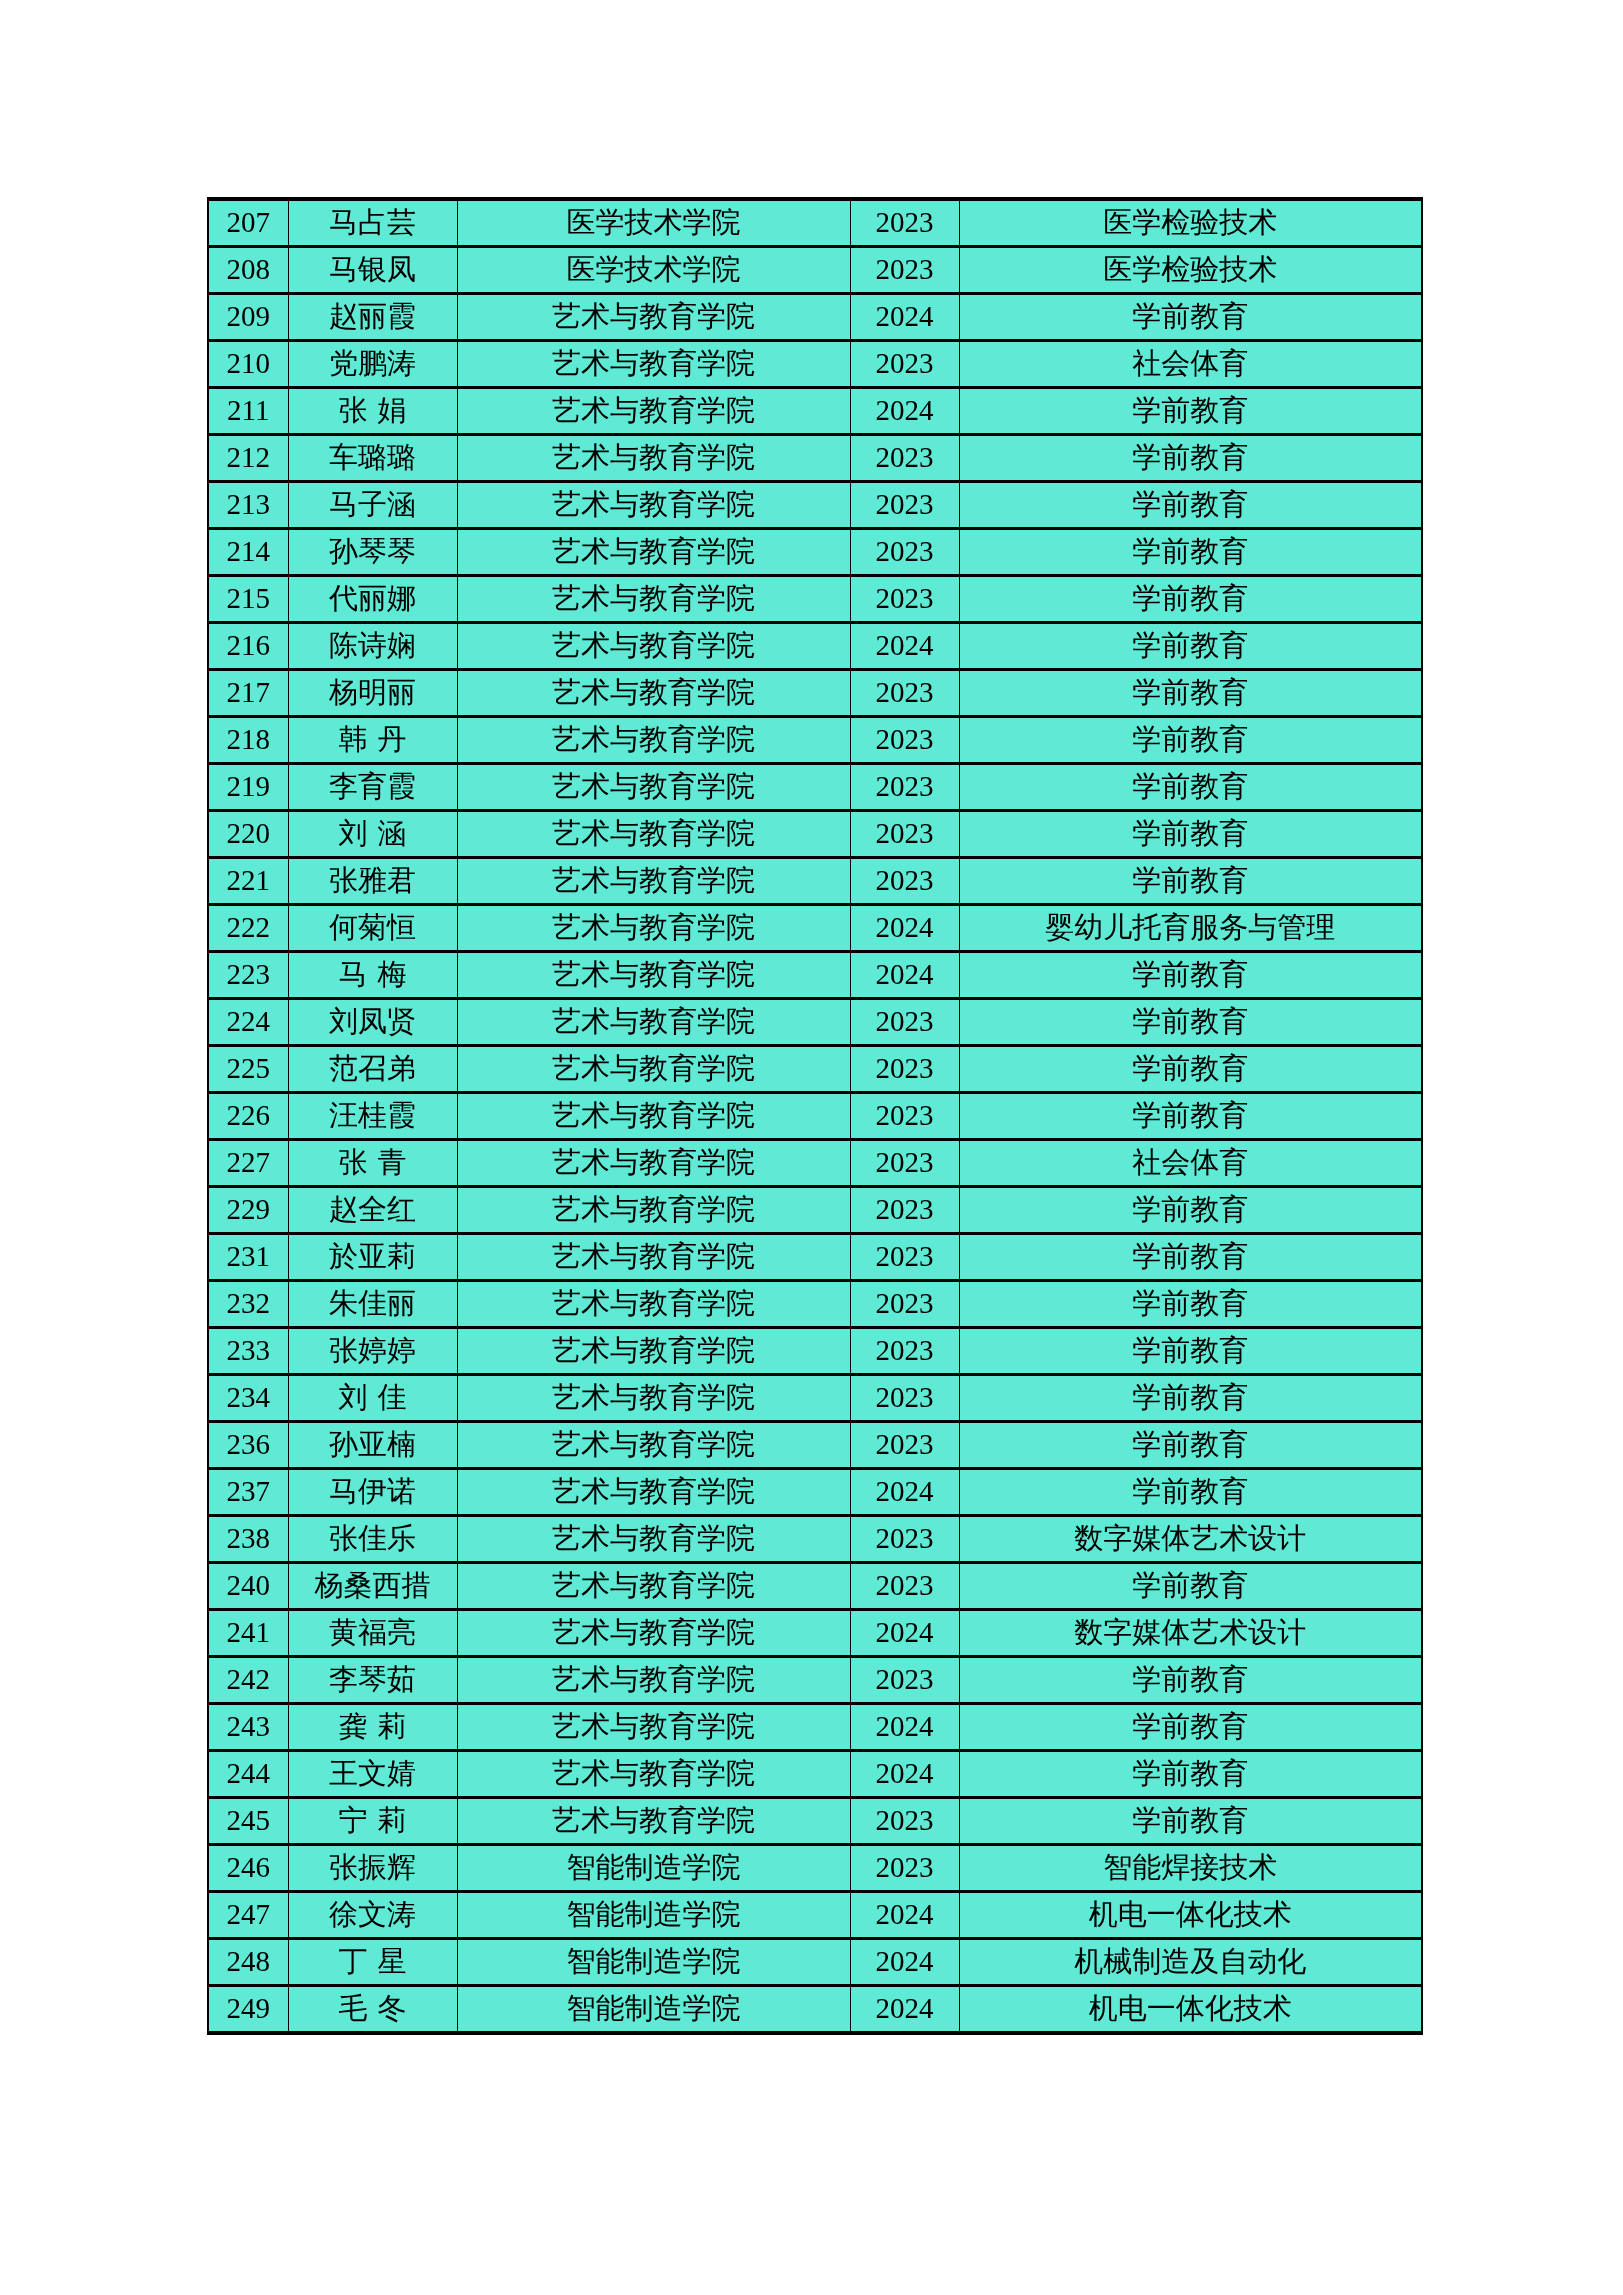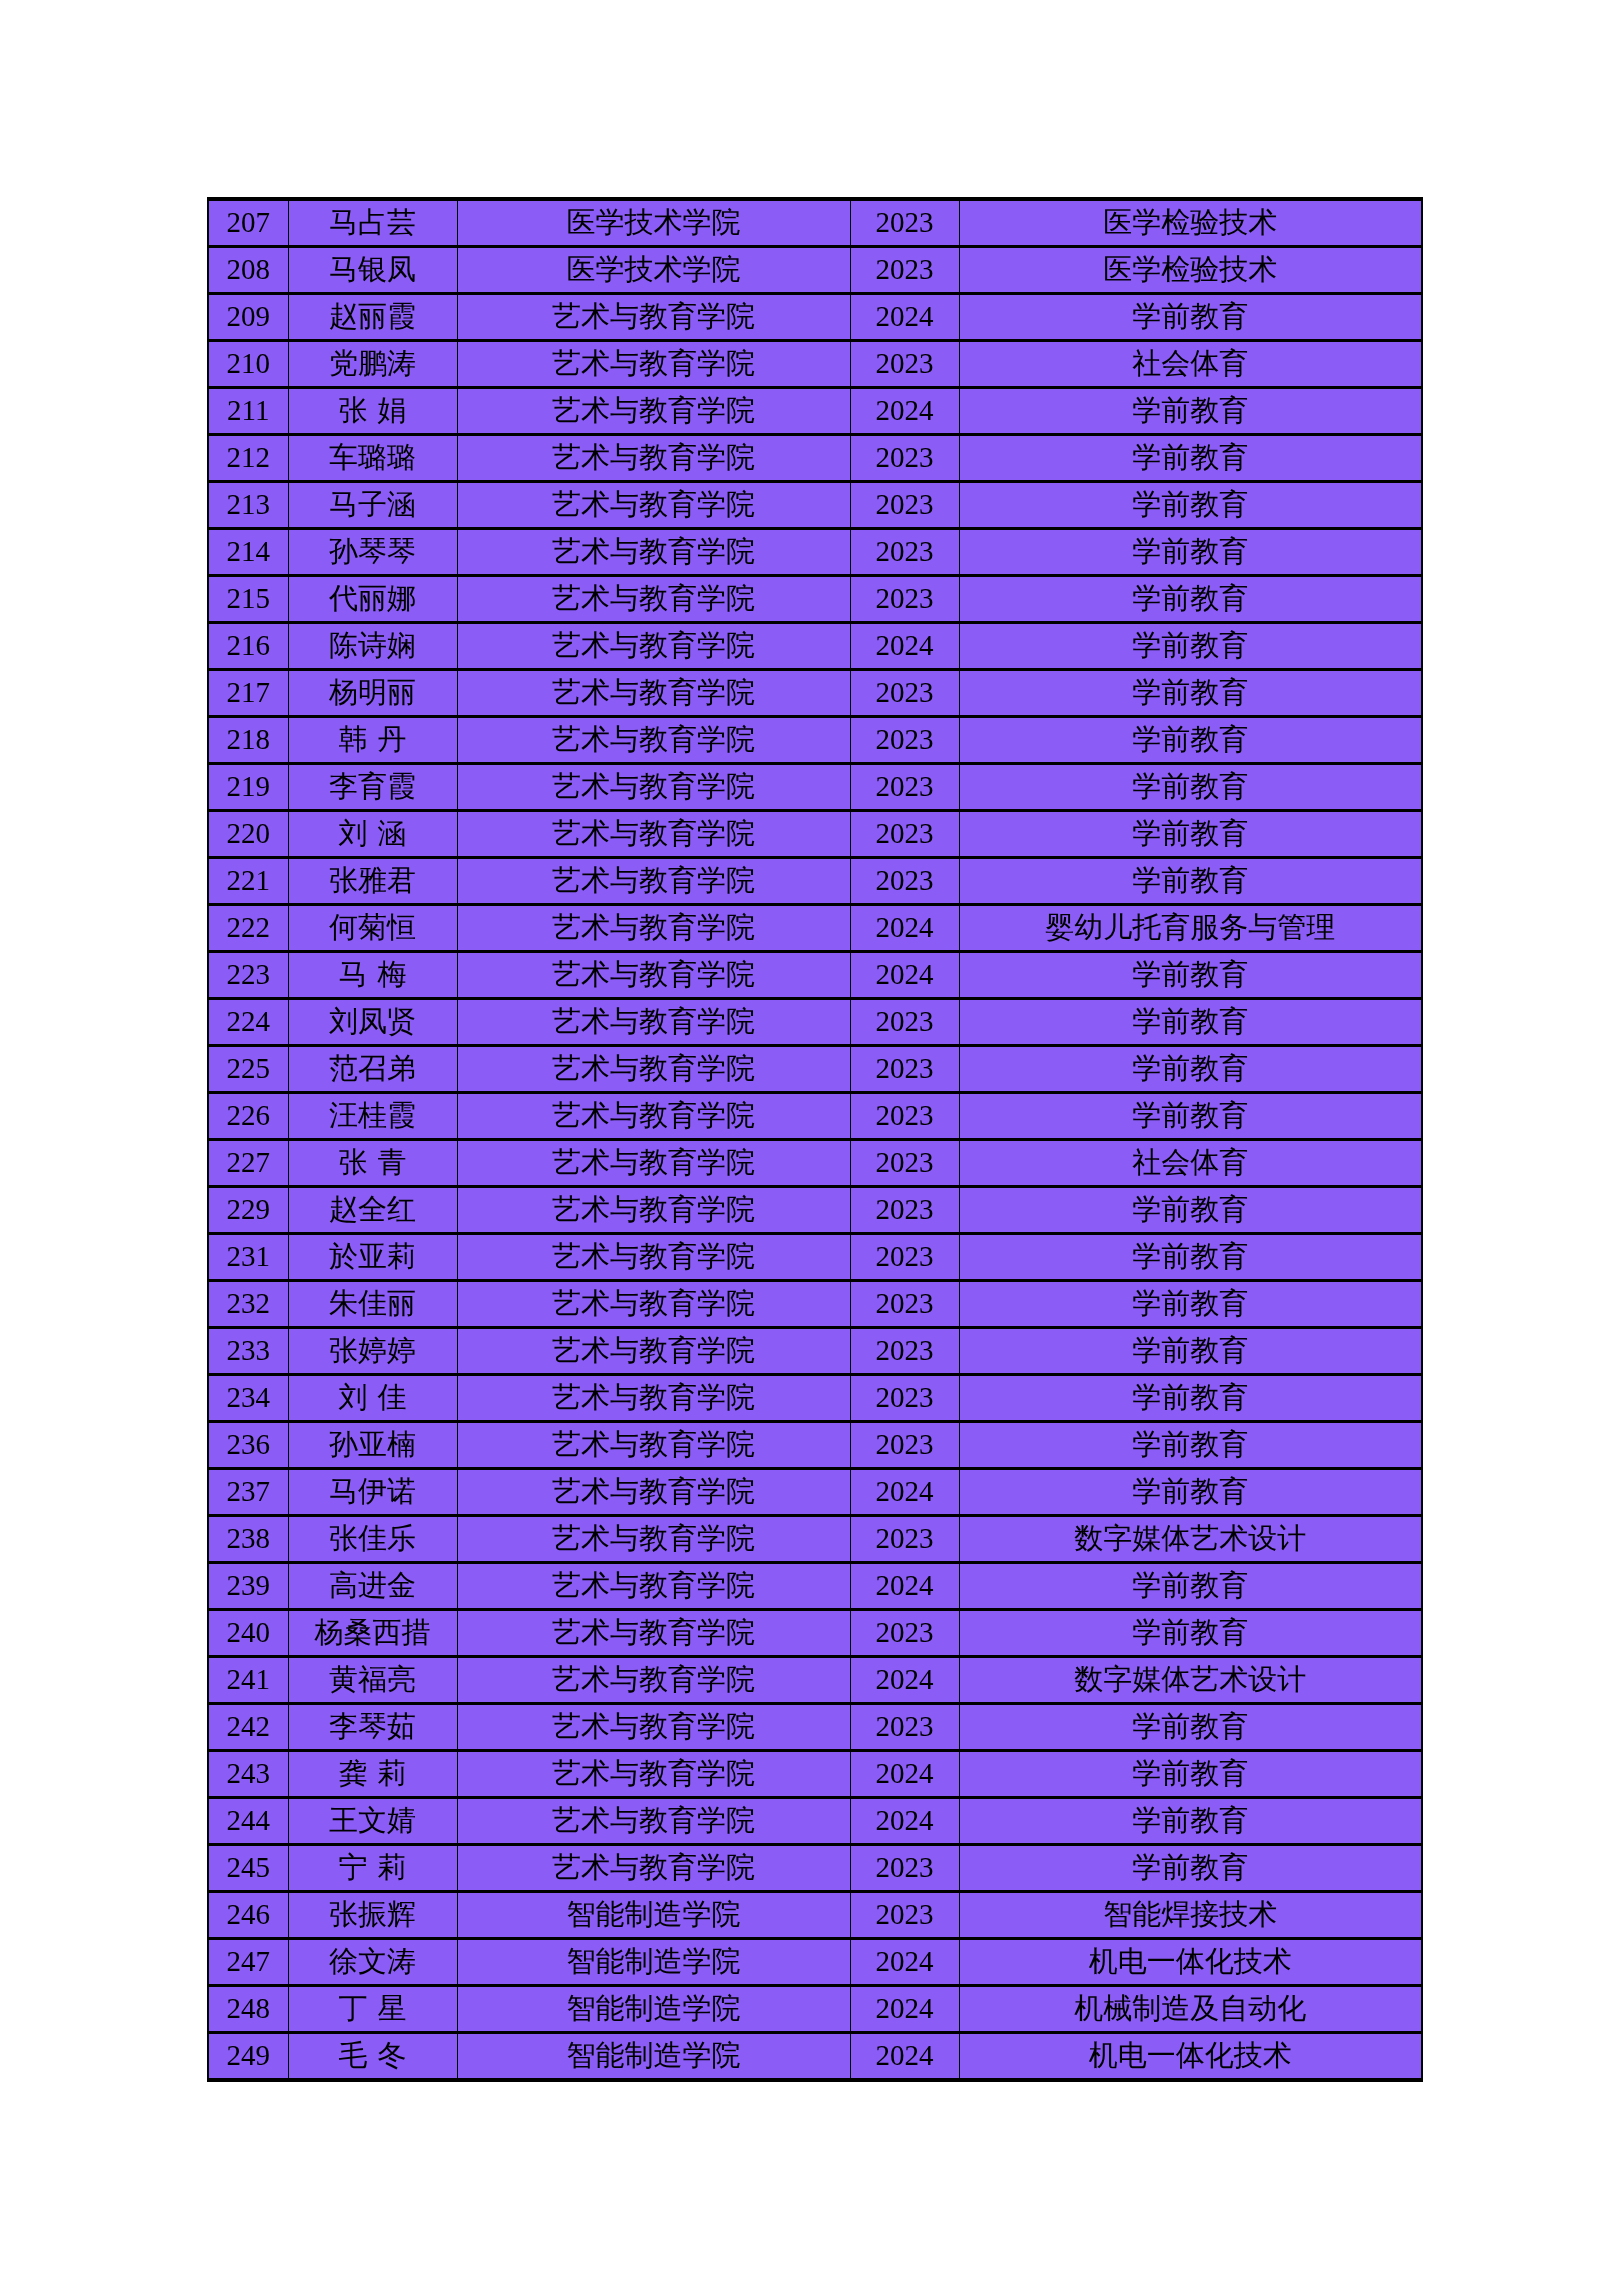--- a/index.html
+++ b/index.html
@@ -12,21 +12,21 @@
     font-family: "Liberation Serif", "DejaVu Serif", serif;
   }
   .page { position: absolute; inset: 0; background: #ffffff; }
   table.roster {
     position: absolute;
     left: 207px;
     top: 197px;
     width: 1213px;
     border-collapse: collapse;
     table-layout: fixed;
-    background: #8b5cf6;
+    background: #5eead4;
     border-top: 4.6px solid #000;
     border-bottom: 4.6px solid #000;
     border-left: 2px solid #000;
     border-right: 2px solid #000;
   }
   table.roster td {
     border-left: 1.5px solid #000;
     border-right: 1.5px solid #000;
     border-top: 3.1px solid #000;
     border-bottom: 3.1px solid #000;
@@ -252,27 +252,20 @@
           <td>学前教育</td>
         </tr>
         <tr>
           <td>238</td>
           <td>张佳乐</td>
           <td>艺术与教育学院</td>
           <td>2023</td>
           <td>数字媒体艺术设计</td>
         </tr>
         <tr>
-          <td>239</td>
-          <td>高进金</td>
-          <td>艺术与教育学院</td>
-          <td>2024</td>
-          <td>学前教育</td>
-        </tr>
-        <tr>
           <td>240</td>
           <td>杨桑西措</td>
           <td>艺术与教育学院</td>
           <td>2023</td>
           <td>学前教育</td>
         </tr>
         <tr>
           <td>241</td>
           <td>黄福亮</td>
           <td>艺术与教育学院</td>

